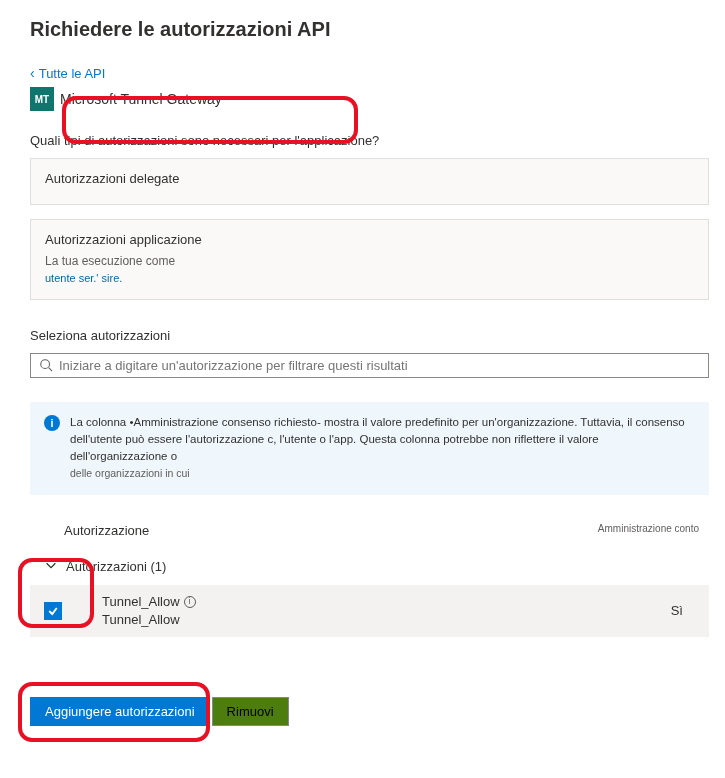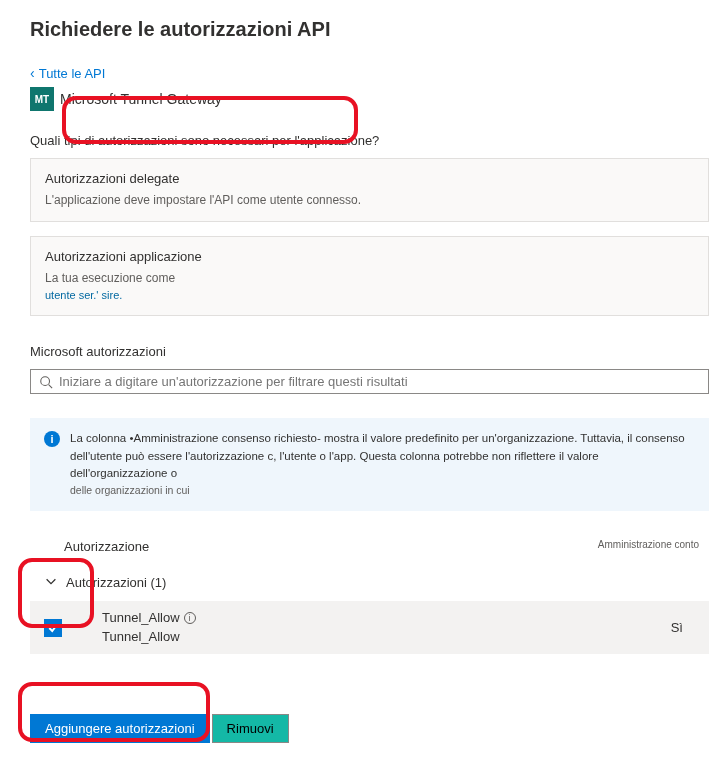--- a/index.html
+++ b/index.html
@@ -180,21 +180,21 @@
   }
   .buttons {
     display: flex;
     gap: 2px;
     margin-top: 60px;
   }
   .btn {
     padding: 6px 14px;
     font-size: 13px;
     border: 1px solid #8a8886;
-    background: #14b8a6;
+    background: #4d7c0f;
     cursor: pointer;
     font-family: inherit;
   }
   .btn.primary {
     background: #0078d4;
     color: #fff;
     border-color: #0078d4;
   }
   
   .hl {
@@ -220,32 +220,31 @@
   <div class="api-row">
     <div class="api-icon">MT</div>
     <div class="api-name">Microsoft Tunnel Gateway</div>
   </div>
 
   <div class="section-q">Quali tipi di autorizzazioni sono necessari per l'applicazione?</div>
 
   <div class="cards">
     <div class="card">
       <div class="card-title">Autorizzazioni delegate</div>
-      <div class="card-desc">L'applicazione deve impostare l'API come utente connesso.</div>
     </div>
     <div class="card">
       <div class="card-title">Autorizzazioni applicazione</div>
       <div class="card-desc">
         <span>La tua esecuzione come</span><br>
         <span class="line2">utente ser.' sire.</span>
       </div>
     </div>
   </div>
 
-  <div class="select-label">Microsoft autorizzazioni</div>
+  <div class="select-label">Seleziona autorizzazioni</div>
 
   <div class="search-box">
     <svg width="14" height="14" viewBox="0 0 16 16" fill="none" stroke="#605e5c" stroke-width="1.2">
       <circle cx="7" cy="7" r="5"></circle>
         <line x1="11" y1="11" x2="15" y2="15"></line>
     </svg>
     <input type="text" placeholder="Iniziare a digitare un'autorizzazione per filtrare questi risultati" style="">
   </div>
 
   <div class="info-banner">

